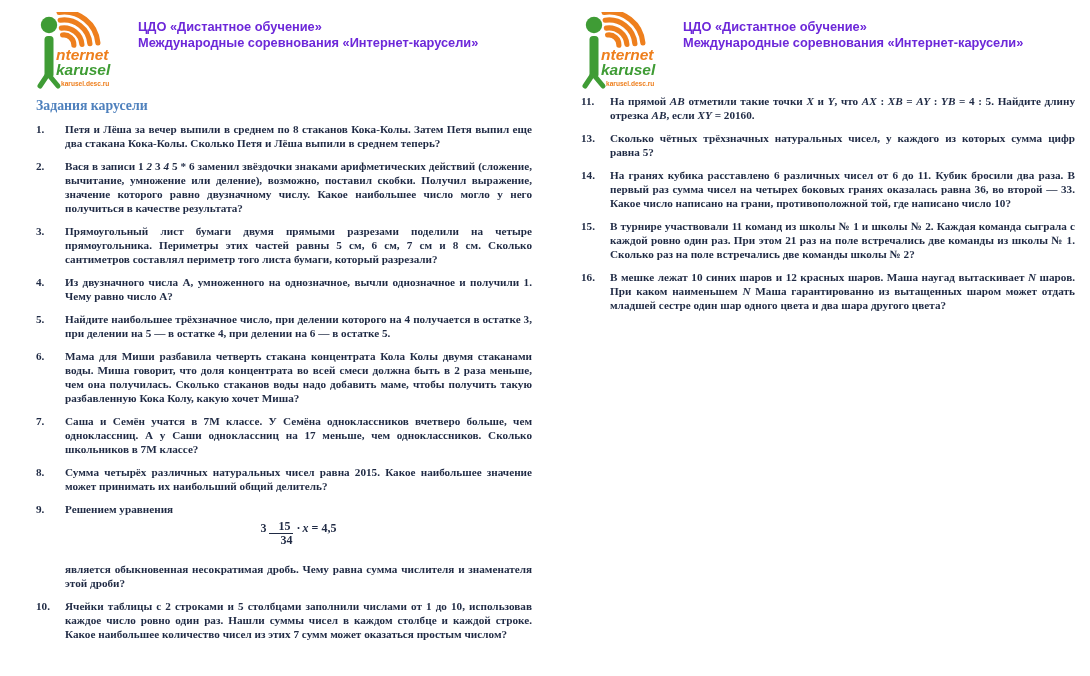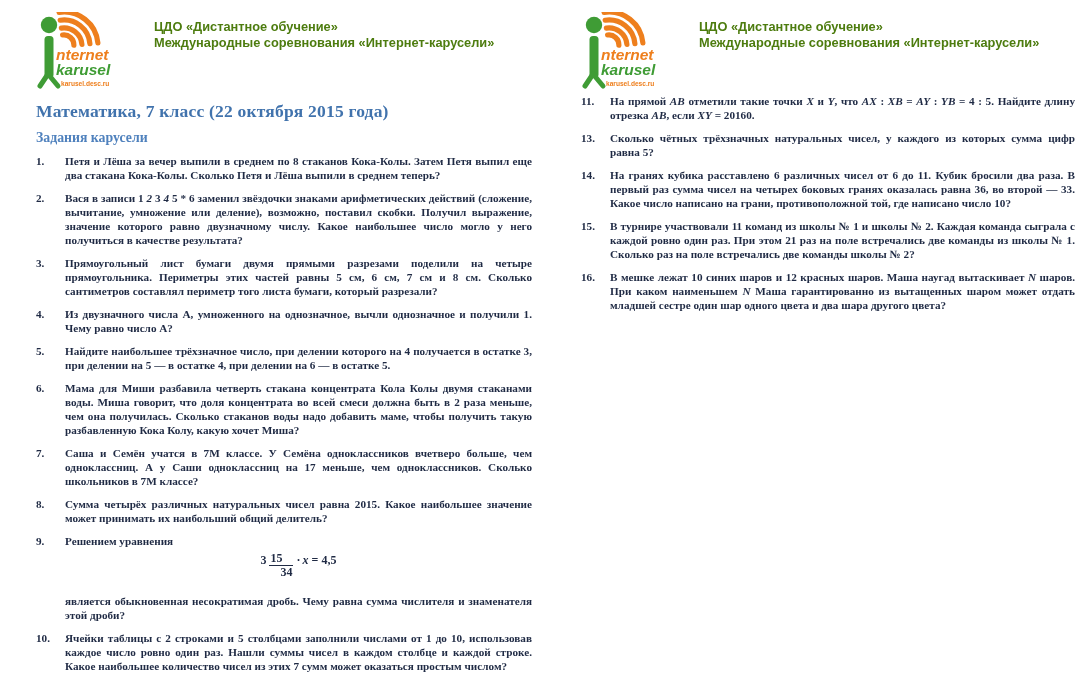--- a/index.html
+++ b/index.html
@@ -10,22 +10,21 @@
   .col{position:absolute;top:12px;}
   .col-left{left:36px;width:496px;}
   .col-right{left:581px;width:494px;}
 
   .page-header{display:flex;align-items:flex-start;gap:10px;height:78px;}
   .logo{flex:0 0 92px;}
   .org-lines{
     padding-top:7px;
     font-family:"Liberation Sans", sans-serif;
     font-weight:bold;font-size:12.8px;line-height:16px;
-    color:#4d7c0f;
-    margin-left:16px;
+    color:#6d28d9;
   }
 
   .doc-title{
     margin-top:11px;
     font-weight:bold;font-size:17.5px;line-height:21px;
     color:#4173ad;letter-spacing:0.2px;
   }
   .section-heading{
     margin-top:8px;
     font-weight:bold;font-size:13.8px;
@@ -43,21 +42,21 @@
     flex:1;text-align:justify;
     font-weight:bold;font-size:11.2px;line-height:14px;
     hyphens:auto;-webkit-hyphens:auto;
   }
   .item.cont{margin-top:16px;}
   .eq-row{
     margin:3px 0 9px 29px;text-align:center;
     color:#1f2a44;font-weight:bold;font-size:12px;
   }
   .frac{
-    display:inline-block;vertical-align:-0.95em;text-align:left;
+    display:inline-block;vertical-align:-0.95em;text-align:right;
     margin:0 2px;line-height:1.05;
   }
   .fnum{display:block;padding:0 2px;border-bottom:1.3px solid #1f2a44;}
   .fden{display:block;margin-left:12px;}
   .op{margin:0 2px;}
   .var{font-style:italic;margin-right:3px;}
   .txt i{font-style:italic;}
 </style>
 </head>
 <body>
@@ -82,21 +81,20 @@
         <text x="20" y="63" font-family="Liberation Sans, sans-serif" font-size="15.5" font-style="italic" font-weight="bold" fill="#3f9c35">karusel</text>
         <text x="25" y="74" font-family="Liberation Sans, sans-serif" font-size="6.6" font-weight="bold" fill="#ee7f1d">karusel.desc.ru</text>
       </svg>
     </div>
     <div class="org-lines">
       <div>ЦДО «Дистантное обучение»</div>
       <div>Международные соревнования «Интернет-карусели»</div>
     </div>
   </div>
 
-  <div class="doc-title">Математика, 7 класс (22 октября 2015 года)</div>
   <div class="section-heading">Задания карусели</div>
 
   <div class="problems">
     <div class="item">
       <span class="num">1.</span>
       <div class="txt">Петя и Лёша за вечер выпили в среднем по 8 стаканов Кока-Колы. Затем Петя выпил еще два стакана Кока-Колы. Сколько Петя и Лёша выпили в среднем теперь?</div>
     </div>
     <div class="item">
       <span class="num">2.</span>
       <div class="txt">Вася в записи 1 <i> 2 </i> 3 <i> 4 </i> 5 * 6 заменил звёздочки знаками арифметических действий (сложение, вычитание, умножение или деление), возможно, поставил скобки. Получил выражение, значение которого равно двузначному числу. Какое наибольшее число могло у него получиться в качестве результата?</div>

